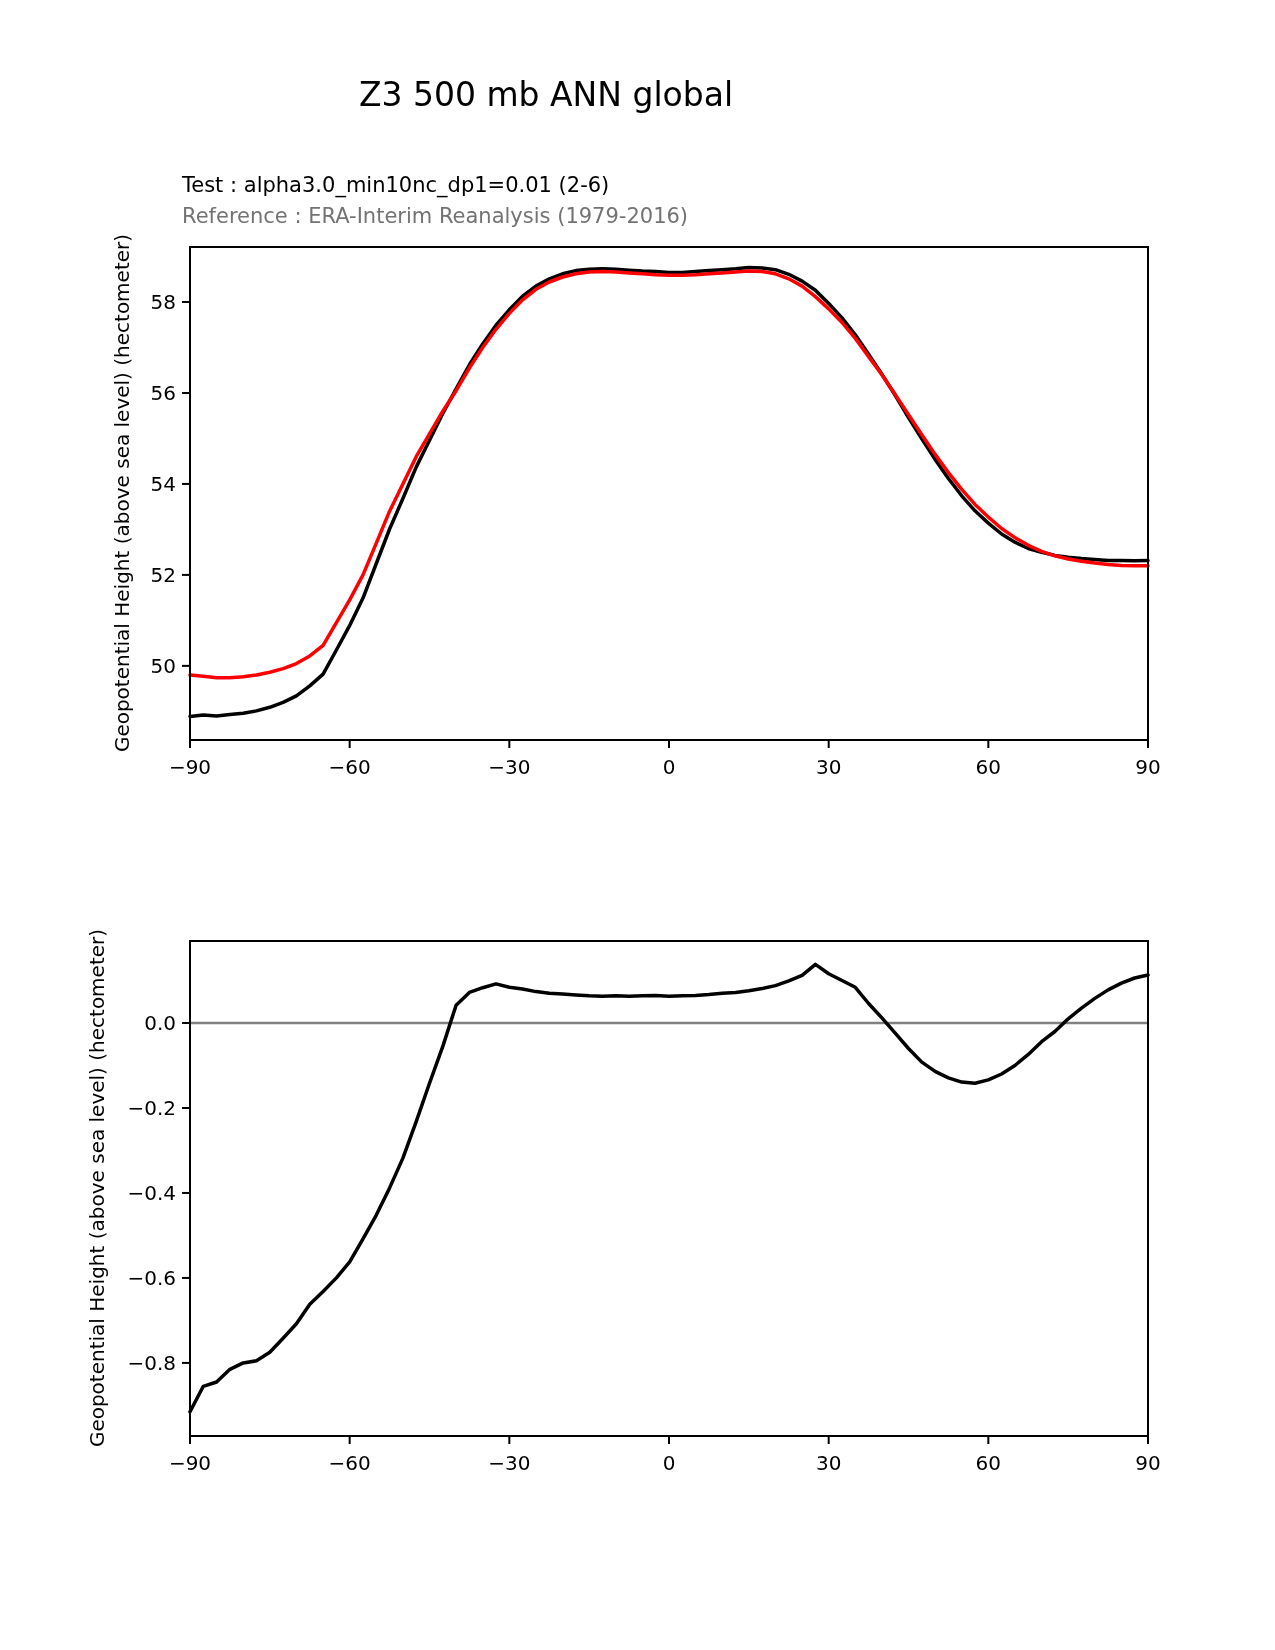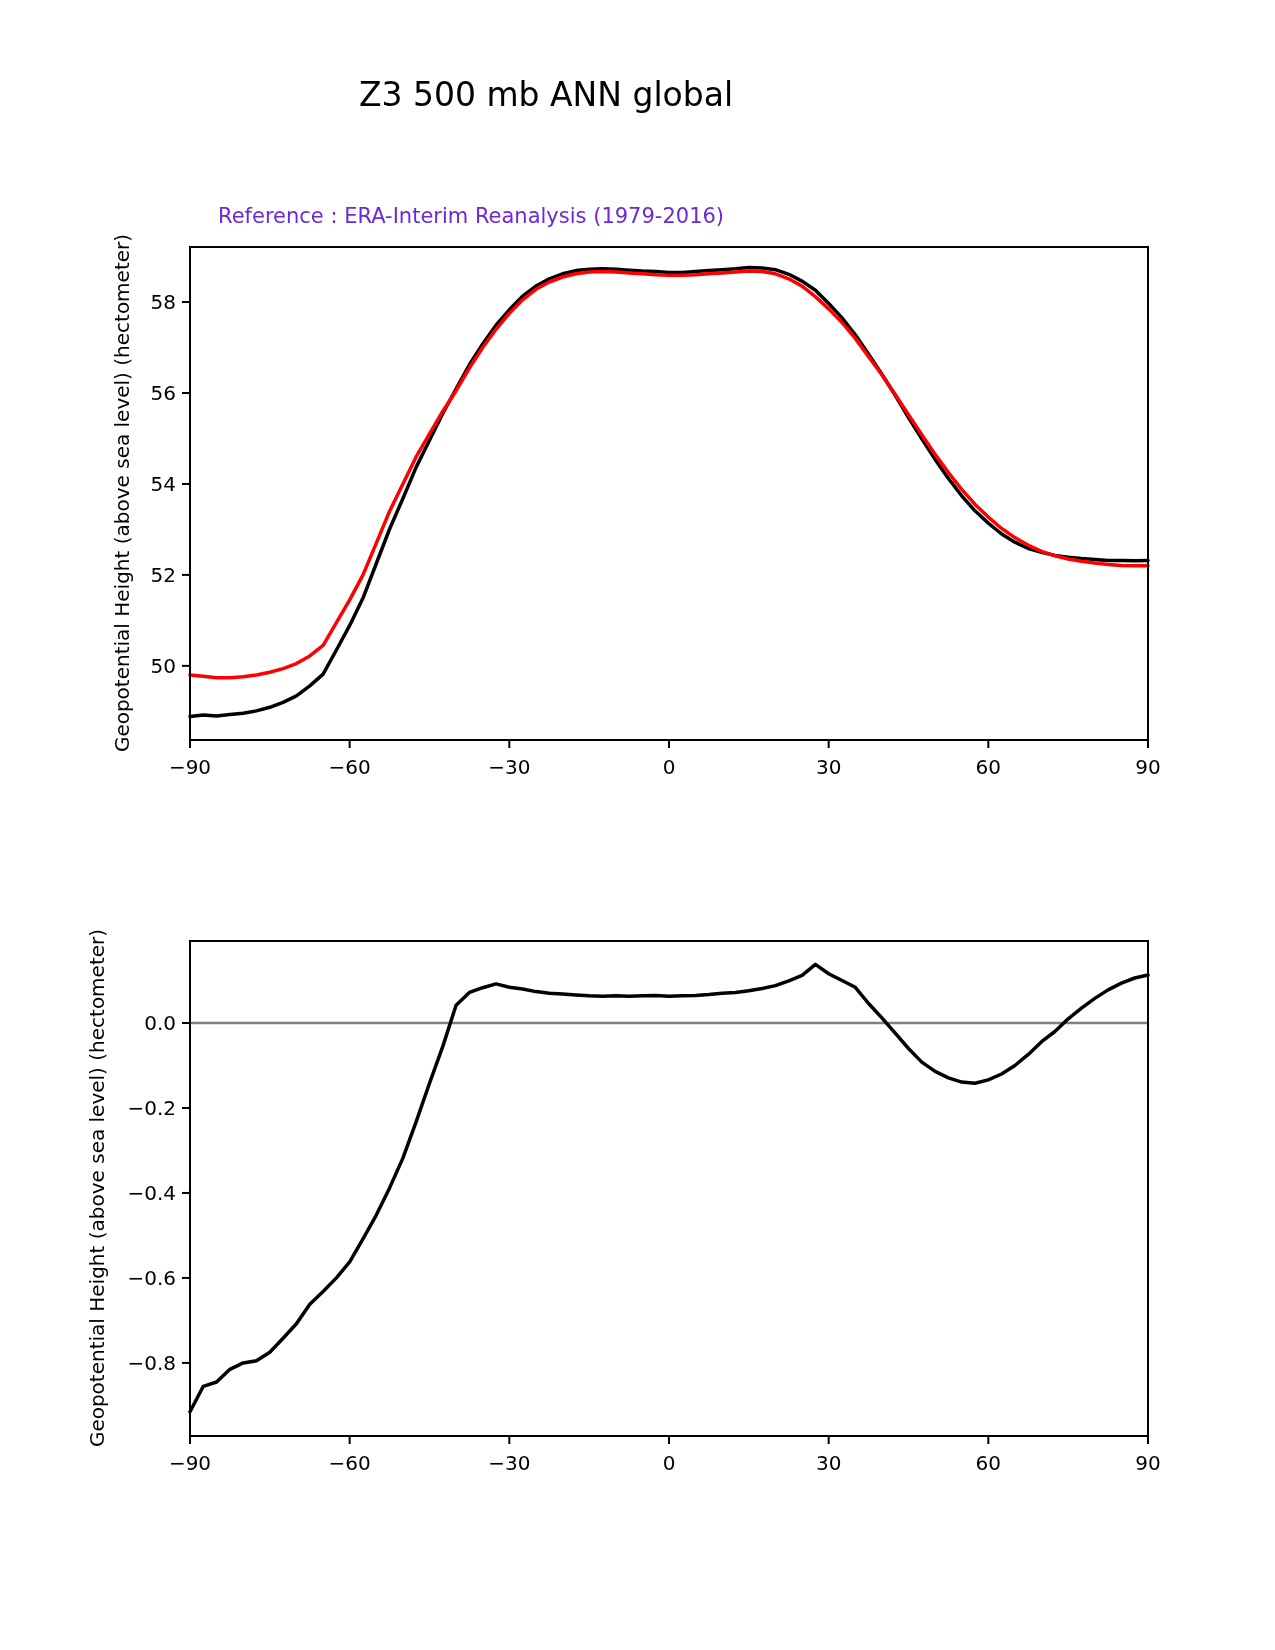--- a/index.html
+++ b/index.html
@@ -19,22 +19,23 @@
   svg.charts{position:absolute;left:0;top:0;}
   svg text{font-family:"DejaVu Sans",sans-serif;fill:#000;}
 </style>
 </head>
 <body>
 
 <div class="figure">
 
   <div class="fig-title">Z3 500 mb ANN global</div>
 
+  <div class="legend-line legend-test" style="color: rgb(0, 0, 0);">Test : alpha3.0_min10nc_dp1=0.01 (2-6)</div>
 
-  <div class="legend-line legend-ref" style="color: #6d28d9; margin-left: 36px;">Reference : ERA-Interim Reanalysis (1979-2016)</div>
+  <div class="legend-line legend-ref" style="color: #737373;">Reference : ERA-Interim Reanalysis (1979-2016)</div>
 
   <div class="ylabel ylabel-top">Geopotential Height (above sea level) (hectometer)</div>
 
 
   <div class="ylabel ylabel-bottom">Geopotential Height (above sea level) (hectometer)</div>
 
   <svg id="charts" class="charts" width="1275" height="1650" viewBox="0 0 1275 1650">
       <polyline points="190.0,716.4 203.3,715.0 216.6,715.9 229.9,714.5 243.2,713.2 256.5,710.9 269.8,707.3 283.1,702.3 296.4,695.9 309.8,685.9 323.1,674.1 336.4,650.0 349.7,625.4 363.0,598.1 376.3,563.5 389.6,529.0 402.9,498.5 416.2,467.1 429.5,440.3 442.8,413.5 456.1,388.9 469.4,364.8 482.7,343.9 496.0,325.2 509.3,309.8 522.6,296.1 535.9,286.1 549.3,278.8 562.6,273.8 575.9,270.6 589.2,269.3 602.5,268.8 615.8,269.3 629.1,270.2 642.4,271.1 655.7,271.6 669.0,272.5 682.3,272.5 695.6,271.6 708.9,270.6 722.2,269.7 735.5,268.8 748.8,267.5 762.1,267.9 775.4,269.7 788.8,274.3 802.1,281.1 815.4,290.2 828.7,303.4 842.0,317.9 855.3,334.8 868.6,354.3 881.9,374.3 895.2,395.3 908.5,417.5 921.8,438.9 935.1,459.4 948.4,478.5 961.7,495.8 975.0,510.8 988.3,523.1 1001.6,534.0 1014.9,542.2 1028.3,548.5 1041.6,552.2 1054.9,555.4 1068.2,557.2 1081.5,558.5 1094.8,559.4 1108.1,560.4 1121.4,560.4 1134.7,560.8 1148.0,560.4" fill="none" stroke="#000000" stroke-width="3.5" stroke-linejoin="round" stroke-linecap="round"></polyline>
       <polyline points="190.0,675.0 203.3,676.3 216.6,677.7 229.9,677.7 243.2,676.8 256.5,675.0 269.8,672.2 283.1,668.6 296.4,663.6 309.8,655.9 323.1,645.4 336.4,622.7 349.7,599.9 363.0,574.9 376.3,543.1 389.6,511.2 402.9,483.9 416.2,456.7 429.5,433.9 442.8,411.2 456.1,390.7 469.4,368.0 482.7,347.5 496.0,329.3 509.3,313.4 522.6,299.8 535.9,289.3 549.3,282.0 562.6,277.0 575.9,273.8 589.2,272.0 602.5,271.6 615.8,272.0 629.1,272.9 642.4,273.8 655.7,274.7 669.0,275.2 682.3,275.2 695.6,274.7 708.9,273.8 722.2,272.9 735.5,272.0 748.8,271.1 762.1,271.6 775.4,273.8 788.8,278.8 802.1,286.1 815.4,296.6 828.7,308.9 842.0,322.5 855.3,338.4 868.6,356.6 881.9,374.8 895.2,394.4 908.5,414.8 921.8,434.8 935.1,454.4 948.4,472.6 961.7,489.4 975.0,504.4 988.3,517.1 1001.6,528.5 1014.9,537.6 1028.3,545.3 1041.6,551.3 1054.9,555.8 1068.2,559.0 1081.5,561.3 1094.8,563.1 1108.1,564.4 1121.4,565.4 1134.7,565.8 1148.0,565.8" fill="none" stroke="#ff0000" stroke-width="3.5" stroke-linejoin="round" stroke-linecap="round"></polyline>
       <rect x="190" y="247" width="958" height="493" fill="none" stroke="#000000" stroke-width="2"></rect>

